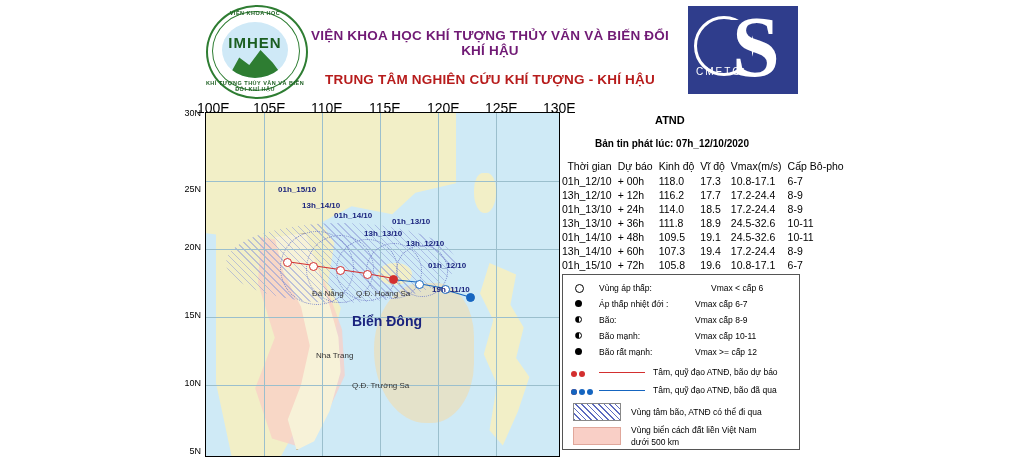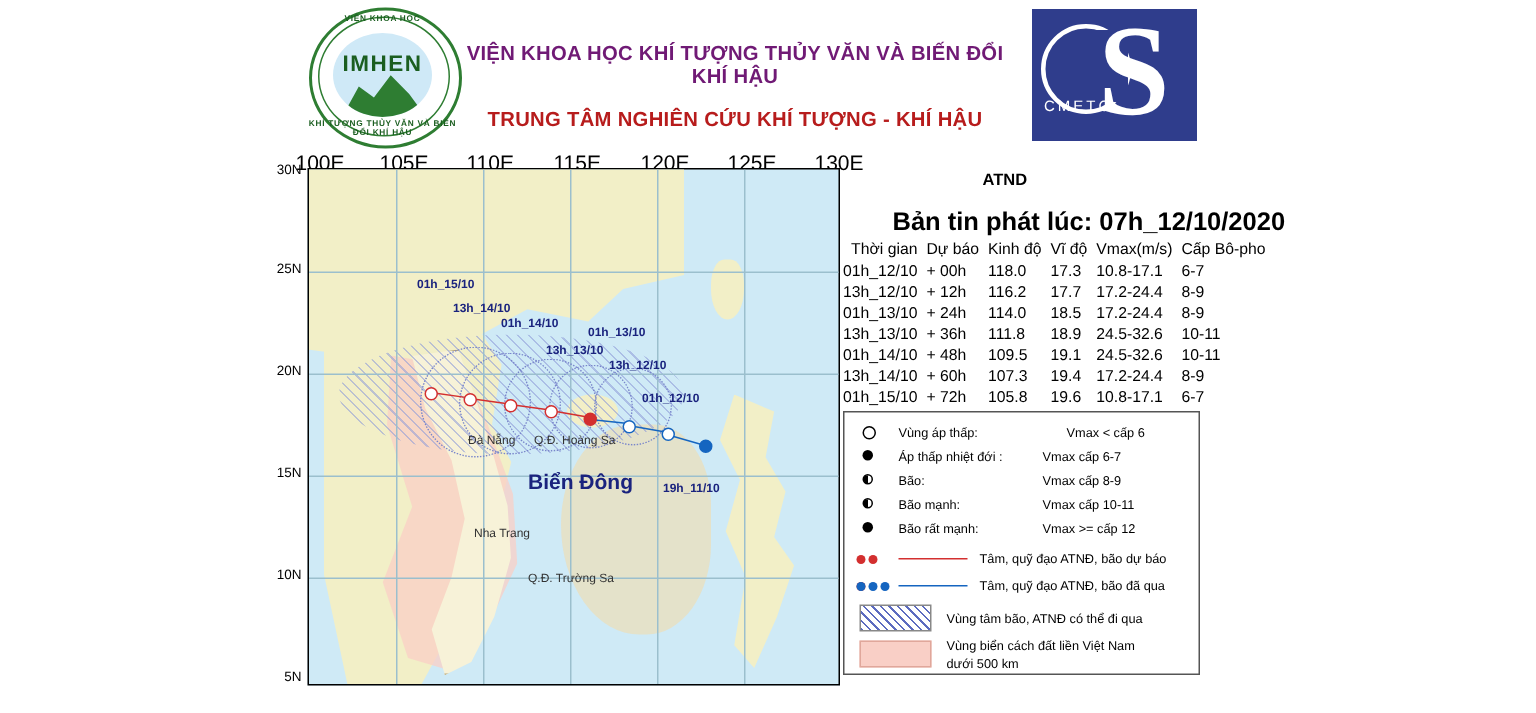--- a/index.html
+++ b/index.html
@@ -122,21 +122,21 @@
   .track-line.fc{border-top:1.3px solid #d32f2f;}
   .node{position:absolute;width:7px;height:7px;border-radius:50%;border:1.2px solid #1565c0;background:#ffffff;}
   .node.f{border-color:#d32f2f;}
   .node.filled{background:#1565c0;}
   .node.f.filled{background:#d32f2f;}
   .circ{position:absolute;border:1px dotted #7986cb;border-radius:50%;}
 
   
   .right{position:absolute;left:560px;top:112px;width:452px;height:345px;}
   .atnd{position:absolute;left:95px;top:2px;font-size:11px;font-weight:bold;color:#000;}
-  .bulletin{position:absolute;left:35px;top:26px;font-size:17px;font-weight:bold;color:#000;}
+  .bulletin{position:absolute;left:35px;top:26px;font-size:10px;font-weight:bold;color:#000;}
   table.forecast{
     position:absolute;left:2px;top:48px;border-collapse:collapse;font-size:10.5px;color:#000;
   }
   table.forecast th{font-weight:normal;text-align:right;padding:0 6px 2px 0;white-space:nowrap;}
   table.forecast td{padding:1px 6px 1px 0;white-space:nowrap;}
   table.forecast td.num{text-align:left;}
 
   .legend{
     position:absolute;left:2px;top:162px;width:238px;height:176px;
     border:1px solid #555;background:#ffffff;box-sizing:border-box;
@@ -192,21 +192,21 @@
       <span style="left:48px">105E</span>
       <span style="left:106px">110E</span>
       <span style="left:164px">115E</span>
       <span style="left:222px">120E</span>
       <span style="left:280px">125E</span>
       <span style="left:338px">130E</span>
     </div>
 
     <div class="map-axis-left">
       <span style="top:-4px">30N</span>
-      <span style="top:62px">25N</span>
+      <span style="top:72px">25N</span>
       <span style="top:130px">20N</span>
       <span style="top:198px">15N</span>
       <span style="top:266px">10N</span>
       <span style="top:334px">5N</span>
     </div>
 
     <div class="mapbox">
 
       <div class="land china"></div>
       <div class="land indochina"></div>
@@ -252,21 +252,21 @@
       <div class="node f" style="left:103px;top:149px;"></div>
       <div class="node f" style="left:77px;top:145px;"></div>
 
       <div class="map-label" style="left:72px;top:72px;">01h_15/10</div>
       <div class="map-label" style="left:96px;top:88px;">13h_14/10</div>
       <div class="map-label" style="left:128px;top:98px;">01h_14/10</div>
       <div class="map-label" style="left:186px;top:104px;">01h_13/10</div>
       <div class="map-label" style="left:158px;top:116px;">13h_13/10</div>
       <div class="map-label" style="left:200px;top:126px;">13h_12/10</div>
       <div class="map-label" style="left:222px;top:148px;">01h_12/10</div>
-      <div class="map-label" style="left:236px;top:172px;margin-top:36px;">19h_11/10</div>
+      <div class="map-label" style="left:226px;top:172px;">19h_11/10</div>
 
       <div class="map-label big" style="left:146px;top:200px;">Biển Đông</div>
       <div class="map-label dark" style="left:106px;top:176px;">Đà Nẵng</div>
       <div class="map-label dark" style="left:110px;top:238px;">Nha Trang</div>
       <div class="map-label dark" style="left:150px;top:176px;">Q.Đ. Hoàng Sa</div>
       <div class="map-label dark" style="left:146px;top:268px;">Q.Đ. Trường Sa</div>
     </div>
   </div>
 
   <div class="right">

